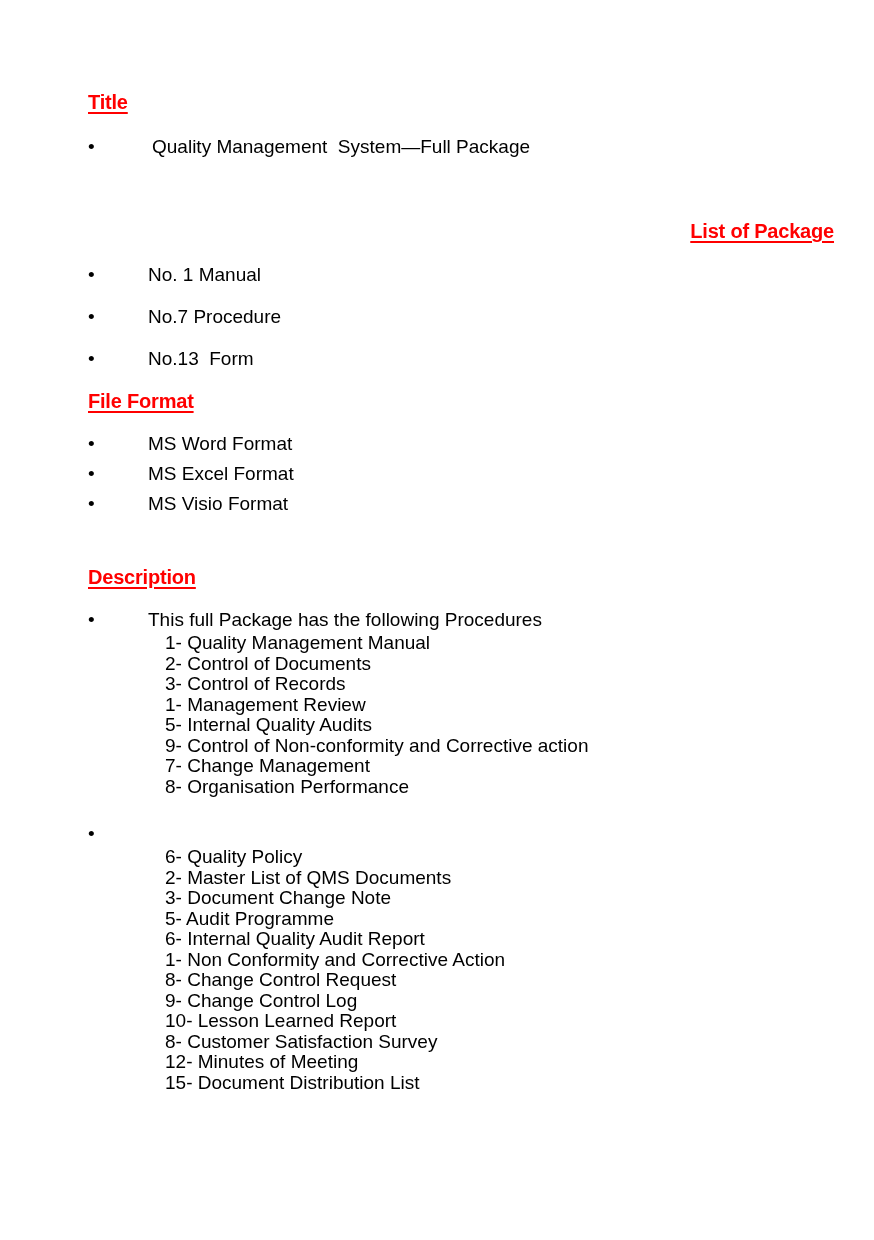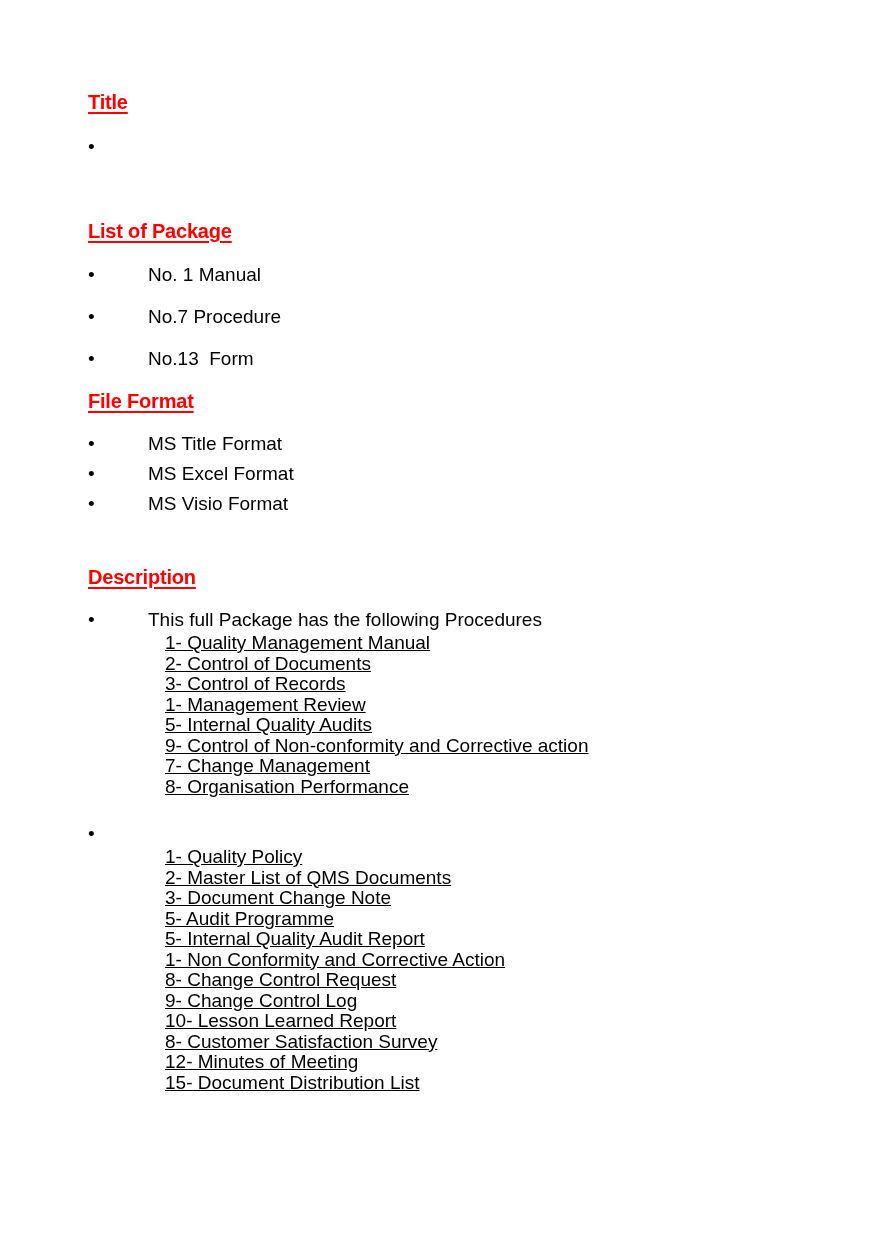--- a/index.html
+++ b/index.html
@@ -38,67 +38,67 @@
     flex: 0 0 60px;
     font-size: 19px;
   }
   .bullet-text {
     white-space: pre-wrap;
   }
   .title-bullet .bullet-text { padding-left: 4px; }
   .num-list {
     margin-left: 77px;
     font-size: 19px;
-    text-decoration: underline;
   }
   .num-item {
     line-height: 20.5px;
     white-space: pre-wrap;
   }
   
   .mt-title-bullet   { margin-top: 21px; }
-  .mt-package-head   { margin-top: 60px; }
+  .mt-package-head   { margin-top: 60px; text-align: right; }
   .mt-package-first  { margin-top: 20px; }
   .mt-package-item   { margin-top: 18px; }
   .mt-format-head    { margin-top: 18px; text-decoration: underline; }
   .mt-format-first   { margin-top: 19px; }
   .mt-format-item    { margin-top: 6px; }
   .mt-desc-head      { margin-top: 49px; }
   .mt-desc-lead      { margin-top: 19px; }
   .mt-desc-list      { margin-top: 1px; }
   .mt-forms-lead     { margin-top: 25px; }
 </style>
 </head>
 <body>
 
 <div class="page">
 
   <h2 class="heading">Title</h2>
   <div class="bullet-row title-bullet mt-title-bullet">
     <span class="bullet">•</span>
+    <span class="bullet-text">Quality Management  System—Full Package</span>
   </div>
 
   <h2 class="heading mt-package-head">List of Package</h2>
   <div class="bullet-row mt-package-first">
     <span class="bullet">•</span>
     <span class="bullet-text">No. 1 Manual</span>
   </div>
   <div class="bullet-row mt-package-item">
     <span class="bullet">•</span>
     <span class="bullet-text">No.7 Procedure</span>
   </div>
   <div class="bullet-row mt-package-item">
     <span class="bullet">•</span>
     <span class="bullet-text">No.13  Form</span>
   </div>
 
   <h2 class="heading mt-format-head">File Format</h2>
   <div class="bullet-row mt-format-first">
     <span class="bullet">•</span>
-    <span class="bullet-text">MS Title Format</span>
+    <span class="bullet-text">MS Word Format</span>
   </div>
   <div class="bullet-row mt-format-item">
     <span class="bullet">•</span>
     <span class="bullet-text">MS Excel Format</span>
   </div>
   <div class="bullet-row mt-format-item">
     <span class="bullet">•</span>
     <span class="bullet-text">MS Visio Format</span>
   </div>
 
@@ -116,25 +116,25 @@
     <div class="num-item">5- Internal Quality Audits</div>
     <div class="num-item">9- Control of Non-conformity and Corrective action</div>
     <div class="num-item">7- Change Management</div>
     <div class="num-item">8- Organisation Performance</div>
   </div>
 
   <div class="bullet-row mt-forms-lead">
     <span class="bullet">•</span>
   </div>
   <div class="num-list mt-desc-list">
-    <div class="num-item">1- Quality Policy</div>
+    <div class="num-item">6- Quality Policy</div>
     <div class="num-item">2- Master List of QMS Documents</div>
     <div class="num-item">3- Document Change Note</div>
     <div class="num-item">5- Audit Programme</div>
-    <div class="num-item">5- Internal Quality Audit Report</div>
+    <div class="num-item">6- Internal Quality Audit Report</div>
     <div class="num-item">1- Non Conformity and Corrective Action</div>
     <div class="num-item">8- Change Control Request</div>
     <div class="num-item">9- Change Control Log</div>
     <div class="num-item">10- Lesson Learned Report</div>
     <div class="num-item">8- Customer Satisfaction Survey</div>
     <div class="num-item">12- Minutes of Meeting</div>
     <div class="num-item">15- Document Distribution List</div>
   </div>
 
 </div>

